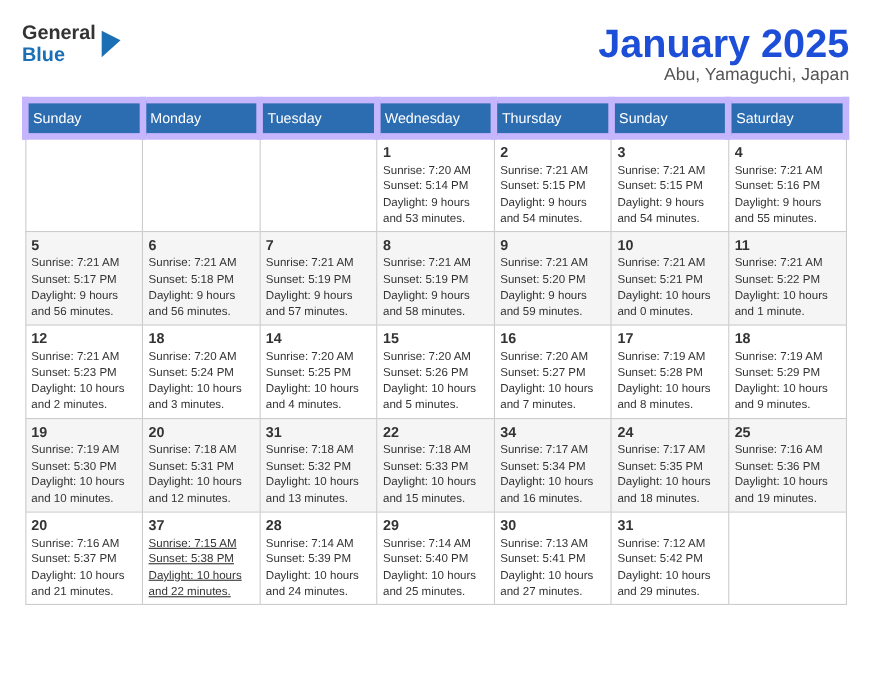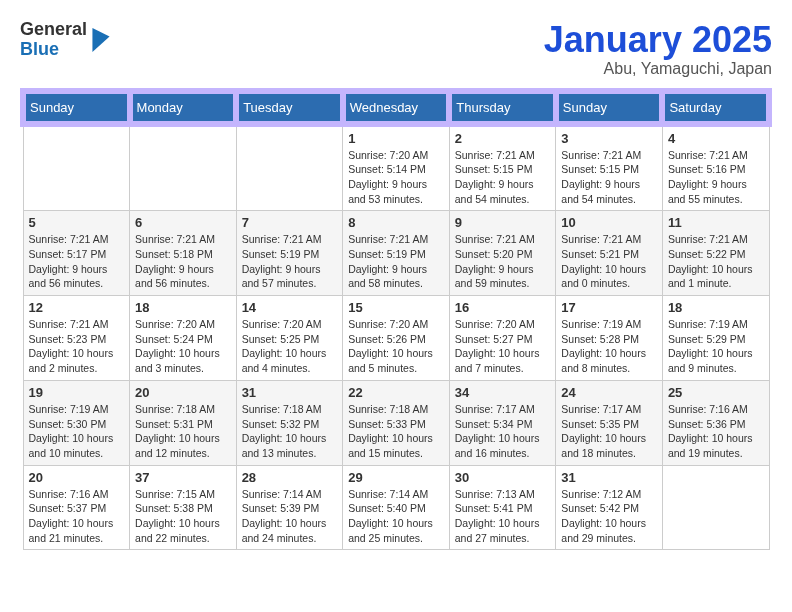--- a/index.html
+++ b/index.html
@@ -303,21 +303,21 @@
       <tr>
         <td>
           <div class="day-num">20</div>
           <div class="day-info" style="white-space: pre-line;">Sunrise: 7:16 AM
 Sunset: 5:37 PM
 Daylight: 10 hours
 and 21 minutes.</div>
         </td>
         <td>
           <div class="day-num">37</div>
-          <div class="day-info" style="white-space: pre-line;">Sunrise: 7:15 AM
+          <div class="day-info" style="white-space: pre-line; text-decoration: underline;">Sunrise: 7:15 AM
 Sunset: 5:38 PM
 Daylight: 10 hours
 and 22 minutes.</div>
         </td>
         <td>
           <div class="day-num">28</div>
           <div class="day-info" style="white-space: pre-line;">Sunrise: 7:14 AM
 Sunset: 5:39 PM
 Daylight: 10 hours
 and 24 minutes.</div>

